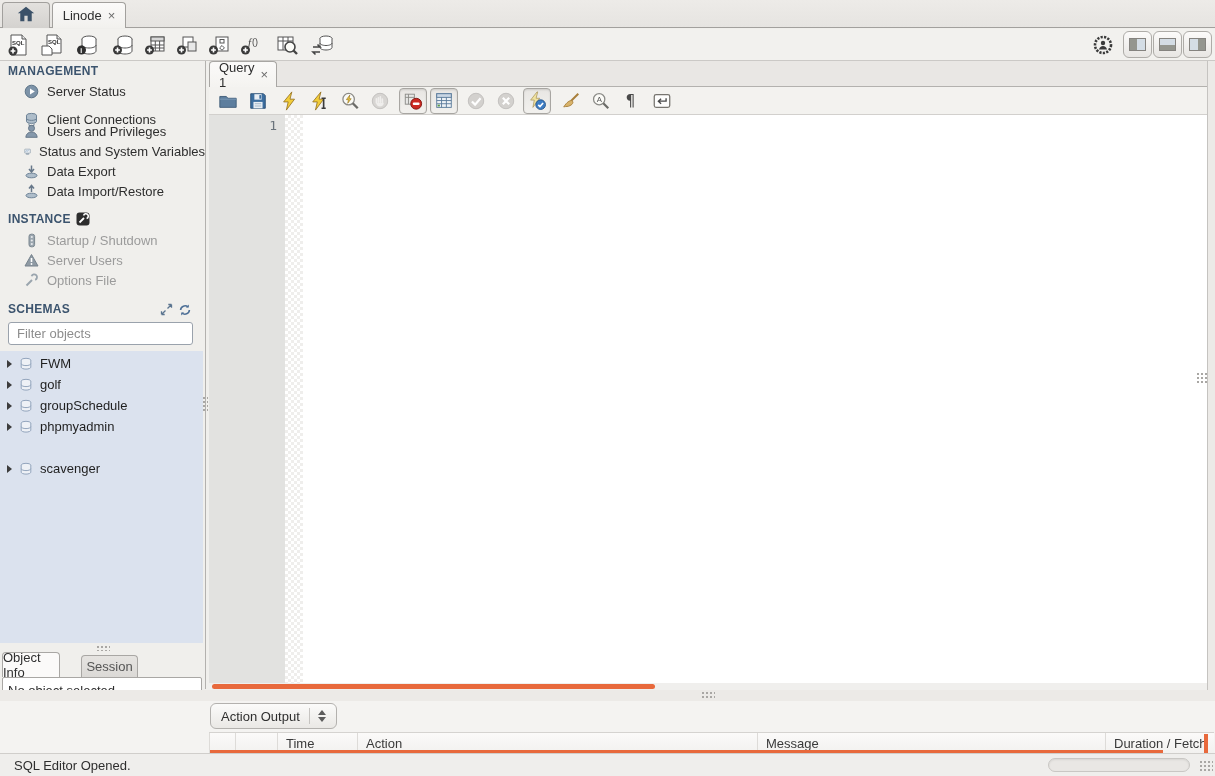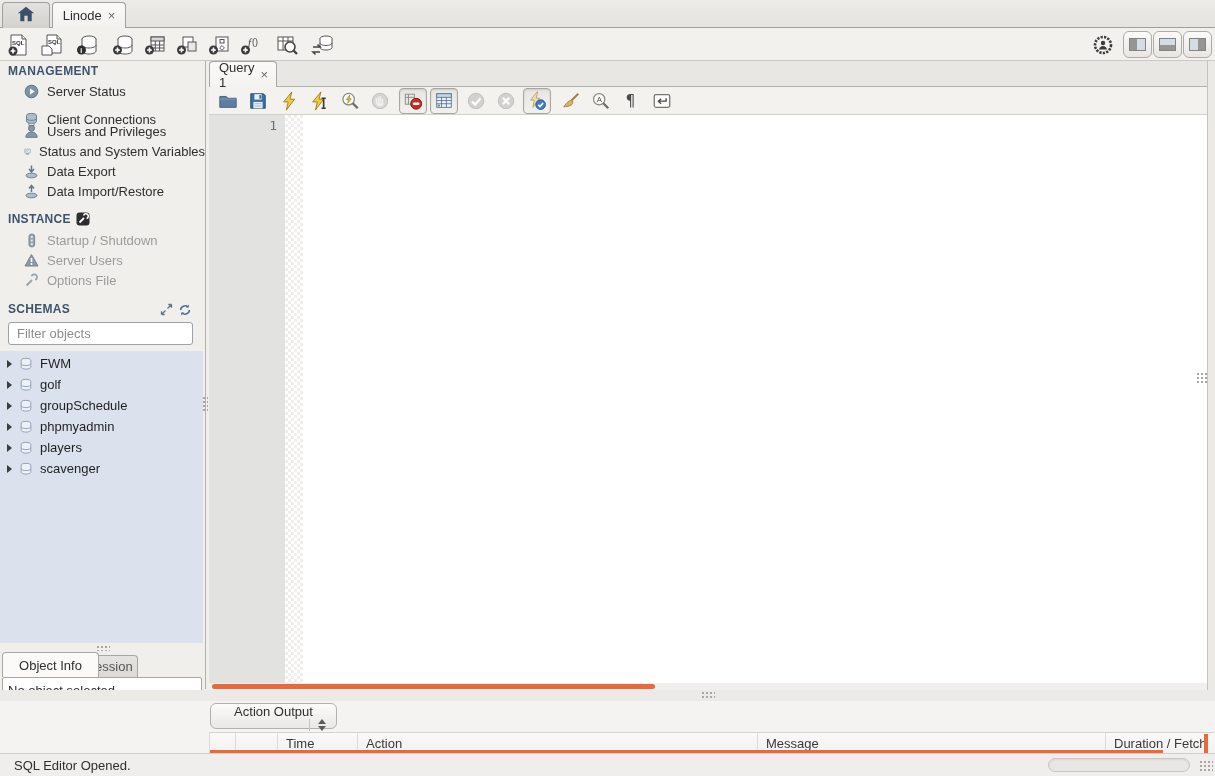--- a/index.html
+++ b/index.html
@@ -46,21 +46,21 @@
   .schema-tree { position:absolute; left:0; top:290px; width:203px; height:292px; background:#dbe2ee; }
   .tree-row { position:absolute; left:0; width:203px; height:21px; display:flex;
     align-items:center; gap:7px; padding-left:7px; cursor:pointer; color:#1f1f1f; }
   .tri { width:0; height:0; border-left:5px solid #3c3c3c; border-top:4px solid transparent;
     border-bottom:4px solid transparent; }
 
   
   .info-tab { position:absolute; border:1px solid #a9a7a4; border-bottom:none;
     border-radius:4px 4px 0 0; display:flex; align-items:center; justify-content:center;
     cursor:pointer; }
-  .info-tab.active { left:2px; top:591px; width:97px; height:25px; background:#fbfaf9; z-index:2; }
+  .info-tab.active { left:2px; top:591px; width:58px; height:25px; background:#fbfaf9; z-index:2; }
   .info-tab.idle   { left:81px; top:594px; width:57px; height:22px;
     background:linear-gradient(#e6e4e1,#dbd9d6); color:#555; }
   .info-box { position:absolute; left:2px; top:616px; width:200px; height:73px;
     background:#fff; border:1px solid #a9a7a4; border-radius:2px; padding:5px 5px; }
 
   
   .grip { background-image:radial-gradient(#a9a7a4 1px, transparent 1.3px);
     background-size:4px 4px; }
   .vline { position:absolute; top:61px; left:205px; width:1px; height:628px; background:#b3b1ae; }
 
@@ -90,21 +90,21 @@
   .hscroll .thumb { position:absolute; left:3px; top:1px; width:443px; height:5px;
     border-radius:3px; background:#E8693C; }
   .right-margin { position:absolute; left:1207px; top:61px; width:8px; height:629px;
     background:#eceae7; border-left:1px solid #c5c3c0; }
   .hsplit { position:absolute; left:0px; top:690px; width:1215px; height:11px; background:#eceae7; }
 
   
   .output { position:absolute; left:0; top:701px; width:1215px; height:52px; background:#f4f3f1; }
   .combo { position:absolute; left:210px; top:2px; width:127px; height:26px;
     border:1px solid #b3b1ae; border-radius:6px; background:linear-gradient(#fbfbfa,#eae8e5);
-    display:flex; align-items:center; padding:0 10px; cursor:pointer;flex-direction:column; }
+    display:flex; align-items:center; padding:0 10px; cursor:pointer; }
   .combo .arrows { margin-left:auto; display:flex; flex-direction:column; gap:2px; align-items:center;
     border-left:1px solid #c6c4c1; padding-left:8px; height:16px; justify-content:center; }
   .arr-up { width:0;height:0;border-left:4px solid transparent;border-right:4px solid transparent;border-bottom:5px solid #5c5c5c; }
   .arr-dn { width:0;height:0;border-left:4px solid transparent;border-right:4px solid transparent;border-top:5px solid #5c5c5c; }
   .grid-header { position:absolute; left:209px; top:31px; width:1005px; height:21px;
     background:linear-gradient(#fbfaf9,#f2f1ef); border-top:1px solid #d5d3d0; overflow:hidden; }
   .col { position:absolute; top:0; height:100%; display:flex; align-items:center;
     padding-left:8px; color:#3a3a3a; border-left:1px solid #dddbd8; cursor:pointer; white-space:nowrap; }
   .hdr-accent { position:absolute; left:1px; bottom:0; width:953px; height:3px; background:#E8693C; }
   .vscroll-accent { position:absolute; left:995px; top:1px; width:4px; height:20px; background:#E8693C; }
@@ -379,29 +379,20 @@
       </div>
       <div class="tree-row" style="top:65px">
         <span class="tri"></span>
         <svg width="14" height="14" viewBox="0 0 14 14">
             <ellipse cx="7" cy="3.2" rx="4.8" ry="1.9" fill="#eef1f6" stroke="#93a5bd"></ellipse>
             <path d="M2.2 3.2v7c0 1 2.1 1.9 4.8 1.9s4.8-.9 4.8-1.9v-7" fill="#eef1f6" stroke="#93a5bd"></path>
             <path d="M2.2 6.7c0 1 2.1 1.9 4.8 1.9s4.8-.9 4.8-1.9" fill="none" stroke="#93a5bd"></path>
           </svg>
         <span>phpmyadmin</span>
       </div>
-      <div class="tree-row" style="top:86px">
-        <span class="tri"></span>
-        <svg width="14" height="14" viewBox="0 0 14 14">
-            <ellipse cx="7" cy="3.2" rx="4.8" ry="1.9" fill="#eef1f6" stroke="#93a5bd"></ellipse>
-            <path d="M2.2 3.2v7c0 1 2.1 1.9 4.8 1.9s4.8-.9 4.8-1.9v-7" fill="#eef1f6" stroke="#93a5bd"></path>
-            <path d="M2.2 6.7c0 1 2.1 1.9 4.8 1.9s4.8-.9 4.8-1.9" fill="none" stroke="#93a5bd"></path>
-          </svg>
-        <span>players</span>
-      </div>
       <div class="tree-row" style="top:107px">
         <span class="tri"></span>
         <svg width="14" height="14" viewBox="0 0 14 14">
             <ellipse cx="7" cy="3.2" rx="4.8" ry="1.9" fill="#eef1f6" stroke="#93a5bd"></ellipse>
             <path d="M2.2 3.2v7c0 1 2.1 1.9 4.8 1.9s4.8-.9 4.8-1.9v-7" fill="#eef1f6" stroke="#93a5bd"></path>
             <path d="M2.2 6.7c0 1 2.1 1.9 4.8 1.9s4.8-.9 4.8-1.9" fill="none" stroke="#93a5bd"></path>
           </svg>
         <span>scavenger</span>
       </div>
     </div>

